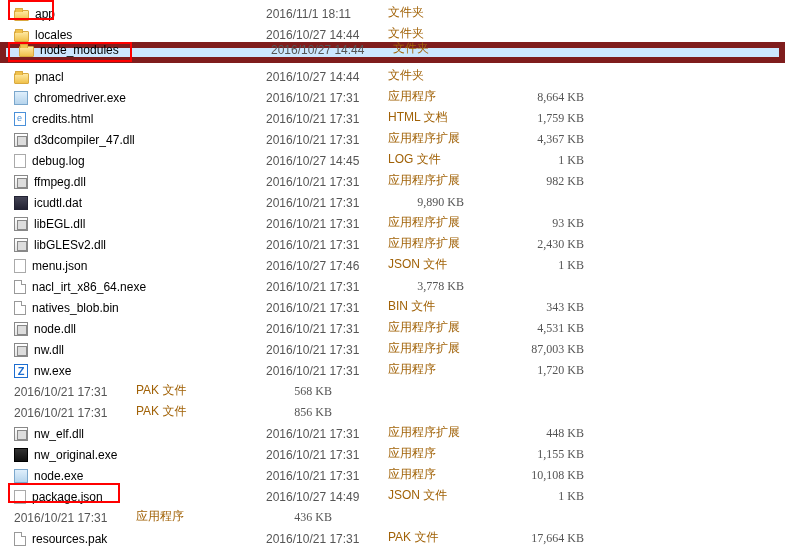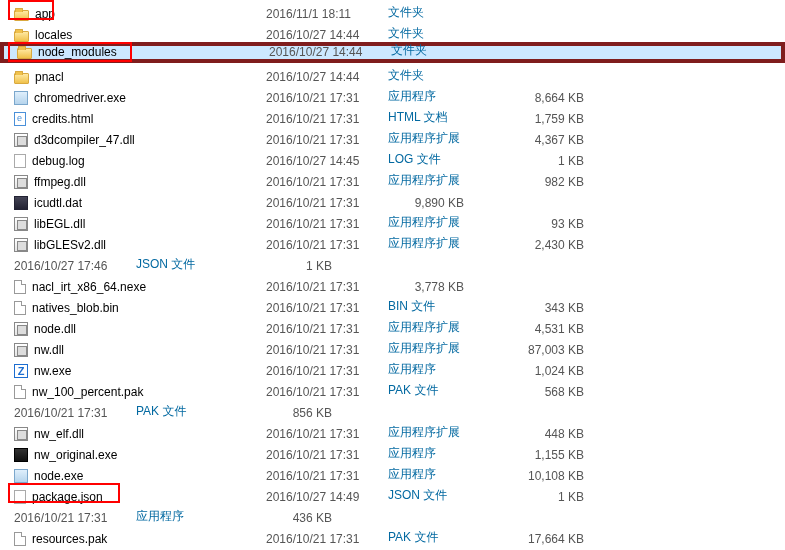--- a/index.html
+++ b/index.html
@@ -18,45 +18,46 @@
   .row {
     display: flex;
     align-items: flex-end;
     height: 21px;
     padding-left: 14px;
     cursor: default;
     position: relative;
   }
   .row.selected {
     background: #cce8ff;
-    border: 4px solid #7f1d1d;
+    border: 6px solid #7f1d1d;
     height: 21px;
     padding-left: 13px;
   }
   .col-name {
     display: flex;
     align-items: center;
     width: 252px;
     overflow: hidden;
     white-space: nowrap;
   }
   .col-date {
     width: 122px;
     color: #555;
     margin-top: 20px;
   }
   .col-type {
     width: 120px;
-    color: #0369a1;
+    color: #a16207;
   }
   .col-size {
     width: 82px;
     text-align: right;
     color: #555;
     padding-right: 6px;
+    font-family: Liberation Serif, serif;
   }
   .icon {
     width: 16px;
     height: 16px;
     margin-right: 6px;
     flex-shrink: 0;
     display: inline-block;
   }
   .highlight {
     position: absolute;
@@ -205,20 +206,24 @@
     <div class="row">
       <div class="col-name">
         <span class="icon ic-dll"></span>
         <span>libGLESv2.dll</span>
       </div>
       <div class="col-date">2016/10/21 17:31</div>
       <div class="col-type">应用程序扩展</div>
       <div class="col-size">2,430 KB</div>
     </div>
     <div class="row">
+      <div class="col-name">
+        <span class="icon ic-json"></span>
+        <span>menu.json</span>
+      </div>
       <div class="col-date">2016/10/27 17:46</div>
       <div class="col-type">JSON 文件</div>
       <div class="col-size">1 KB</div>
     </div>
     <div class="row">
       <div class="col-name">
         <span class="icon ic-file"></span>
         <span>nacl_irt_x86_64.nexe</span>
       </div>
       <div class="col-date">2016/10/21 17:31</div>
@@ -251,27 +256,23 @@
       <div class="col-type">应用程序扩展</div>
       <div class="col-size">87,003 KB</div>
     </div>
     <div class="row">
       <div class="col-name">
         <span class="icon ic-nw">Z</span>
         <span>nw.exe</span>
       </div>
       <div class="col-date">2016/10/21 17:31</div>
       <div class="col-type">应用程序</div>
-      <div class="col-size">1,024 KB</div>
-    </div>
-    <div class="row">
-      <div class="col-name">
-        <span class="icon ic-file"></span>
-        <span>nw_100_percent.pak</span>
-      </div>
+      <div class="col-size">1,720 KB</div>
+    </div>
+    <div class="row">
       <div class="col-date">2016/10/21 17:31</div>
       <div class="col-type">PAK 文件</div>
       <div class="col-size">568 KB</div>
     </div>
     <div class="row">
       <div class="col-date">2016/10/21 17:31</div>
       <div class="col-type">PAK 文件</div>
       <div class="col-size">856 KB</div>
     </div>
     <div class="row">

